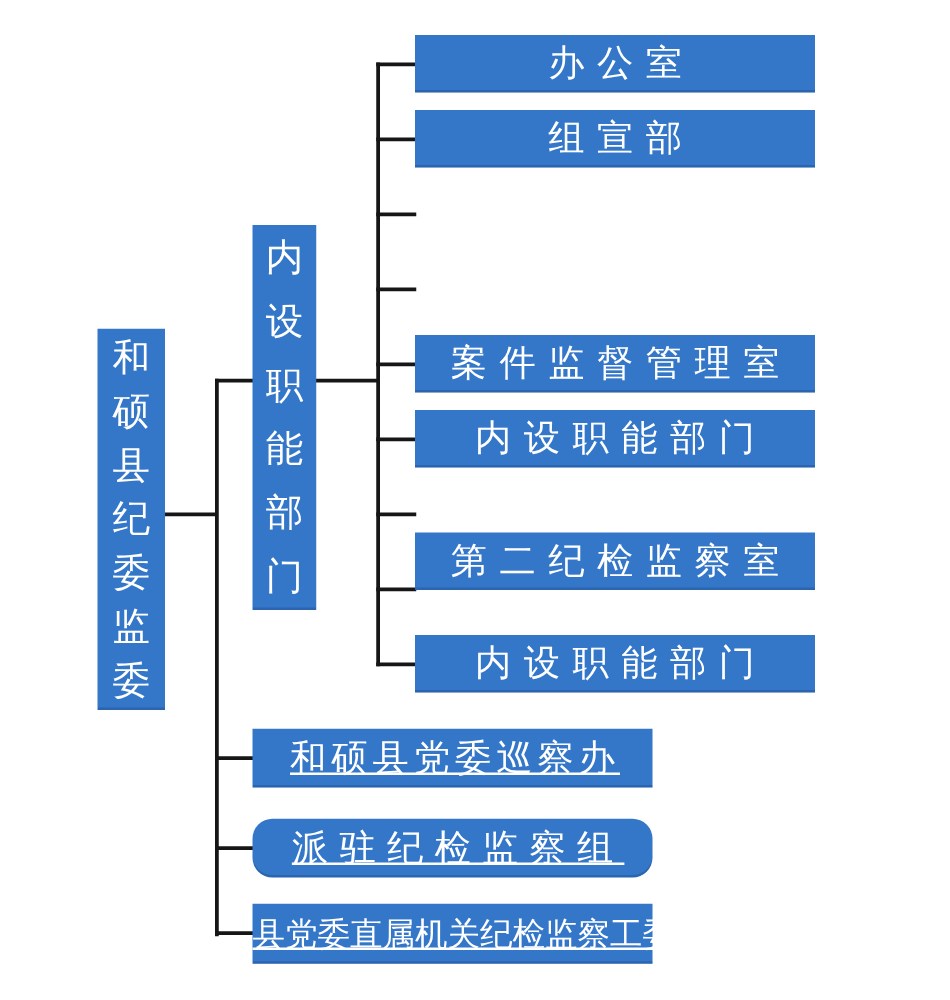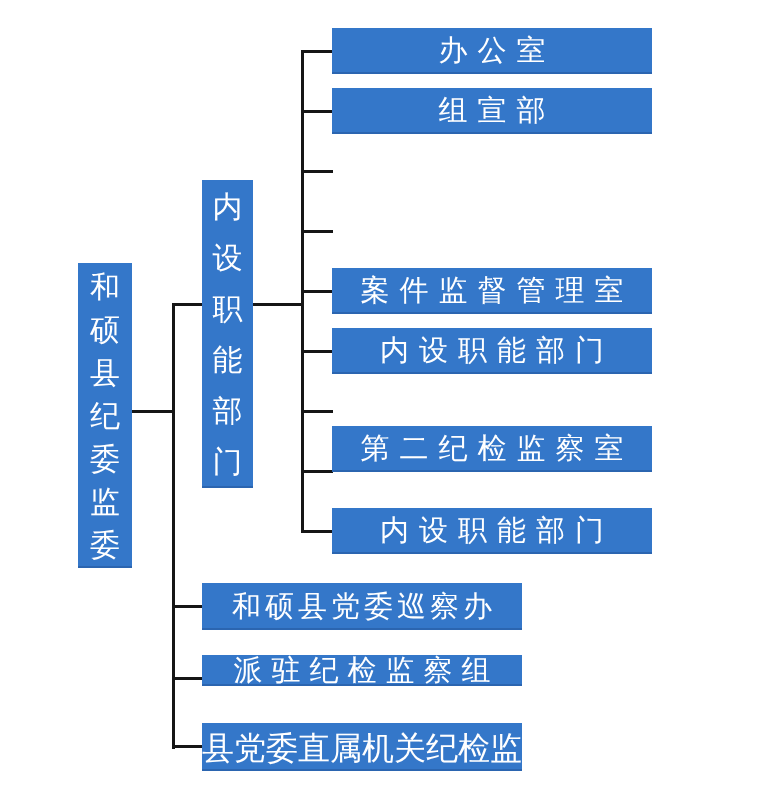--- a/index.html
+++ b/index.html
@@ -38,24 +38,24 @@
   .node-dept {
     left: 332px; width: 320px; height: 46px;
     font-size: 29px; letter-spacing: 10px; text-indent: 10px;
     white-space: nowrap;
   }
   .d0 { top: 28px; }  .d1 { top: 88px; }  .d2 { top: 148px; }
   .d3 { top: 208px; } .d4 { top: 268px; align-items: center; } .d5 { top: 328px; }
   .d6 { top: 388px; } .d7 { top: 426px; } .d8 { top: 508px; }
 
   
-  .node-office { left: 202px; width: 320px; white-space: nowrap; }
+  .node-office { left: 202px; width: 320px; white-space: nowrap; text-decoration: underline; }
   .o0 { top: 583px; height: 47px; font-size: 29px; letter-spacing: 4px; text-indent: 4px; }
-  .o1 { top: 655px; height: 31px; font-size: 29px; letter-spacing: 9px; text-indent: 9px; }
-  .o2 { top: 723px; height: 48px; font-size: 32px; letter-spacing: 0;   text-indent: 0; align-items: flex-end; }
+  .o1 { top: 655px; height: 47px; font-size: 29px; letter-spacing: 9px; text-indent: 9px; border-radius: 16px; }
+  .o2 { top: 723px; height: 48px; font-size: 26px; letter-spacing: 0;   text-indent: 0; }
 
   
   .line { position: absolute; background: var(--line-black, #161616); }
   .h { height: 3px; }
   .v { width: 3px; }
 
   .ln-root-trunk   { left: 130px; top: 410px; width: 44px; }
   .ln-trunk        { left: 172px; top: 303px; height: 446px; }
   .ln-trunk-group  { left: 172px; top: 303px; width: 31px; }
   .ln-group-rail   { left: 252px; top: 303px; width: 52px; }

